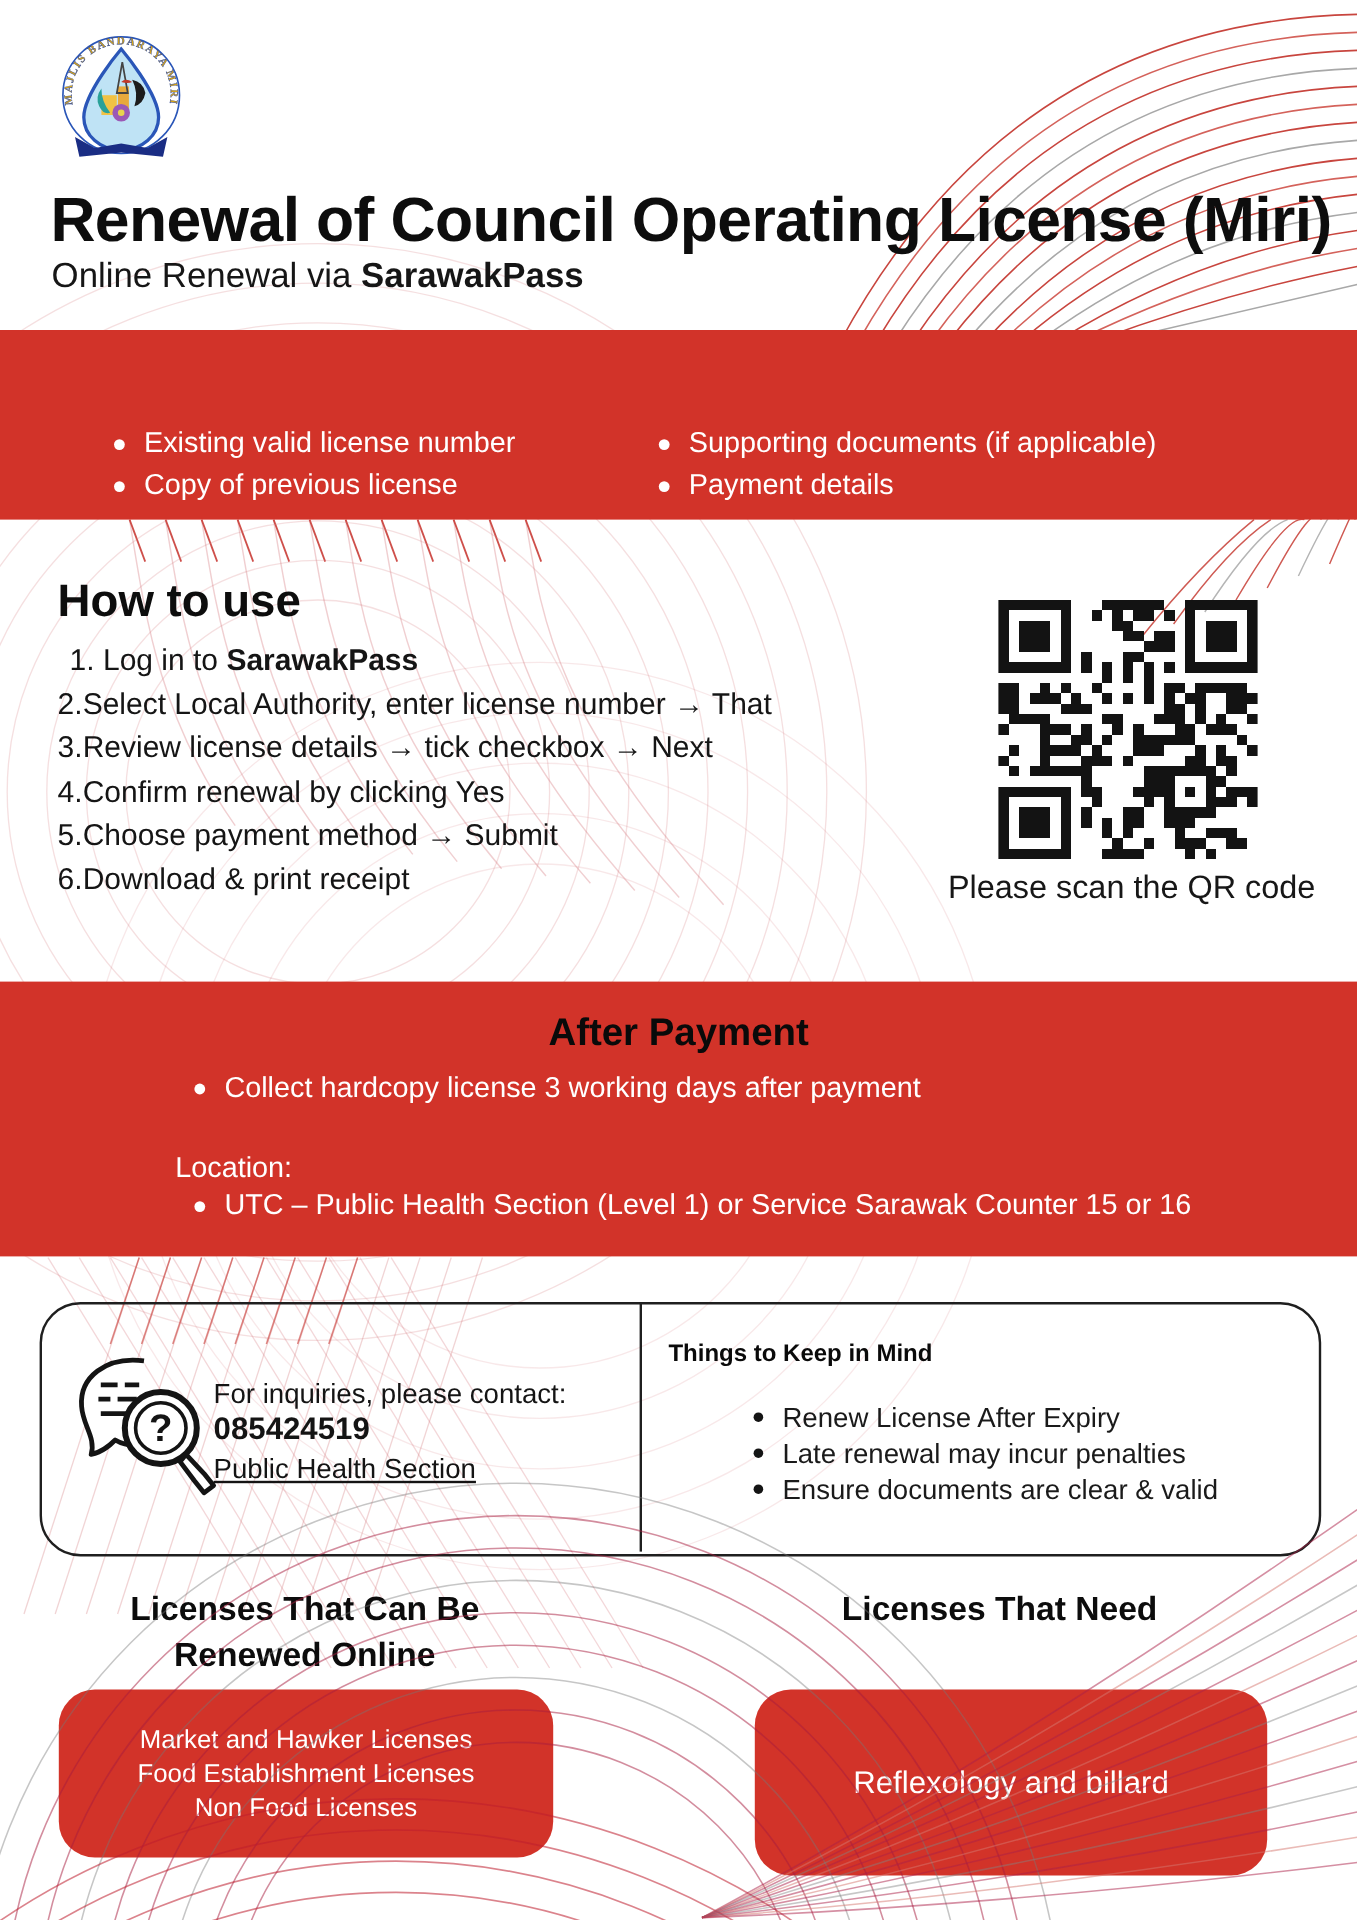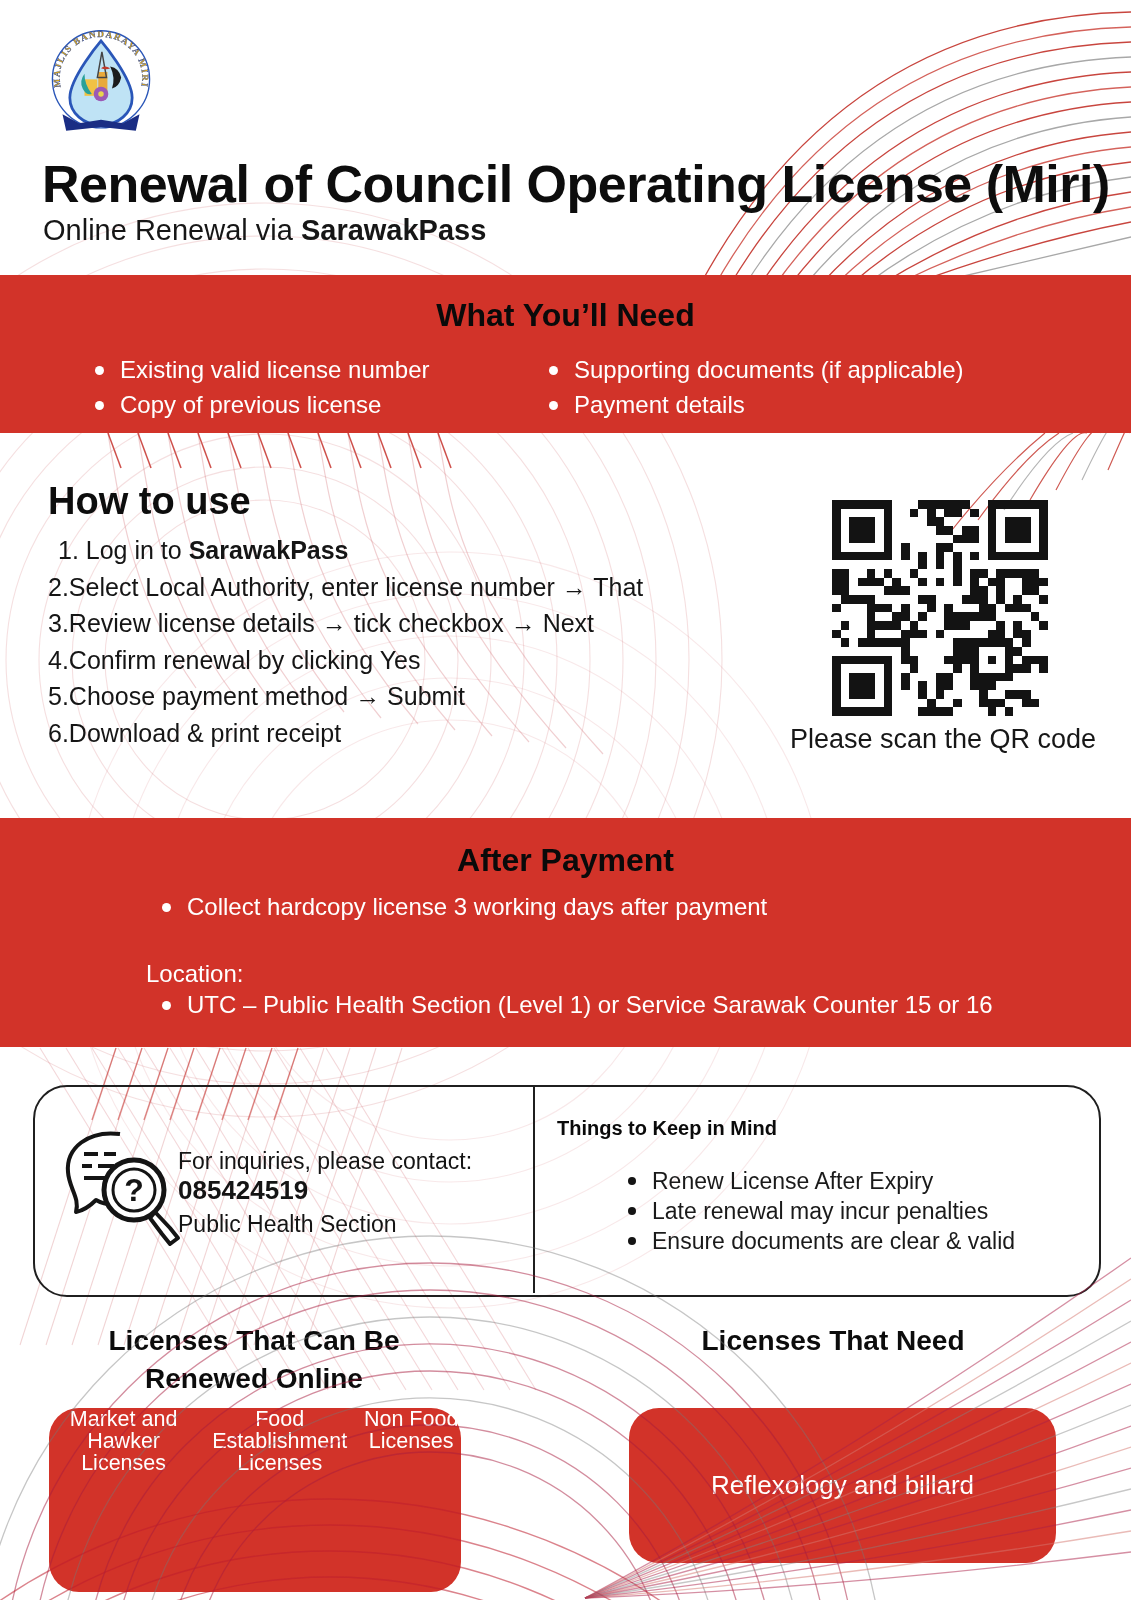--- a/index.html
+++ b/index.html
@@ -47,21 +47,21 @@
   .contact-line{left:178px;font-size:23px;line-height:27px;color:#141414;white-space:nowrap;}
   .kim-title{left:557px;top:1110px;width:550px;text-align:left;font-size:20px;line-height:36px;font-weight:800;color:#0a0a0a;}
   .kim-row{color:#1a1a1a;font-size:23px;line-height:26px;}
   .kim-row .dot{width:8px;height:8px;flex-basis:8px;}
 
   
   .bottom-heading{width:360px;text-align:center;font-size:28px;line-height:38px;font-weight:800;color:#0c0c0c;}
   #heading-online{left:74px;top:1322px;}
   #heading-physical{left:653px;top:1322px;}
   .red-box{background:var(--red);border-radius:30px;color:#fff;text-align:center;}
-  #box-online{left:49px;top:1408px;width:412px;height:184px;display:flex;flex-direction:row;justify-content:center;gap:6px;font-size:21.5px;line-height:22px;}
+  #box-online{left:49px;top:1408px;width:412px;height:140px;display:flex;flex-direction:column;justify-content:center;gap:6px;font-size:21.5px;line-height:22px;}
   #box-physical{left:629px;top:1408px;width:427px;height:155px;display:flex;align-items:center;justify-content:center;font-size:26px;}
 
   .nowrap{white-space:nowrap;}
 </style>
 </head>
 <body>
 
 <div class="page" style="--red:#d23329;">
 
   <svg id="deco-under" class="deco">
@@ -176,21 +176,20 @@
     <path d="M18 96 L36 106 L60 102 L84 106 L102 96 L98 114 L60 110 L22 114 Z" fill="#1a2d84"></path>
     <text font-size="10" font-weight="bold" fill="#d9a514" stroke="#1d3fa6" stroke-width="0.35" font-family="Liberation Serif, serif" letter-spacing="1.5">
       <textPath href="#arcpath" startOffset="50%" text-anchor="middle">MAJLIS BANDARAYA MIRI</textPath>
     </text>
   </svg>
 
   <div class="abs z1 title">Renewal of Council Operating License (Miri)</div>
   <div class="abs z1 subtitle"><span>Online Renewal via </span><b>SarawakPass</b></div>
 
   <div class="abs z1 band" id="band-need">
-    <div class="band-title">What You’ll Need</div>
     <div class="bullet-row" style="left:95px;top:357px;margin-top:-275px;transform:translateY(275px);top:82px;">
       <span class="dot"></span>
       <span>Existing valid license number</span>
     </div>
     <div class="bullet-row" style="left:95px;top:117px;">
       <span class="dot"></span>
       <span>Copy of previous license</span>
     </div>
     <div class="bullet-row" style="left:549px;top:82px;">
       <span class="dot"></span>
@@ -243,21 +242,21 @@
       <line x1="26" y1="58" x2="48" y2="58"></line>
     </g>
     <circle cx="76" cy="70" r="30" fill="#ffffff" stroke="#141414" stroke-width="5"></circle>
     <circle cx="76" cy="70" r="21" fill="none" stroke="#141414" stroke-width="3"></circle>
     <text x="76" y="81" text-anchor="middle" font-size="32" font-weight="bold" fill="#141414" font-family="Liberation Sans, sans-serif">?</text>
     <path d="M97 92 L112 108 L120 118 L112 124 L104 114 L92 98 Z" fill="#ffffff" stroke="#141414" stroke-width="4" stroke-linejoin="round"></path>
   </svg>
 
   <div class="abs z2 contact-line" style="top:1148px;">For inquiries, please contact:</div>
   <div class="abs z2 contact-line" style="top:1177px;font-size:26px;font-weight:800;">085424519</div>
-  <div class="abs z2 contact-line" style="top:1211px;">Public Health Section</div>
+  <div class="abs z2 contact-line" style="top:1211px;text-decoration:underline;">Public Health Section</div>
 
   <div class="abs z2 kim-title">Things to Keep in Mind</div>
   <div class="abs z2 bullet-row kim-row" style="left:628px;top:1168px;">
     <span class="dot dark"></span>
     <span>Renew License After Expiry</span>
   </div>
   <div class="abs z2 bullet-row kim-row" style="left:628px;top:1198px;">
     <span class="dot dark"></span>
     <span>Late renewal may incur penalties</span>
   </div>

